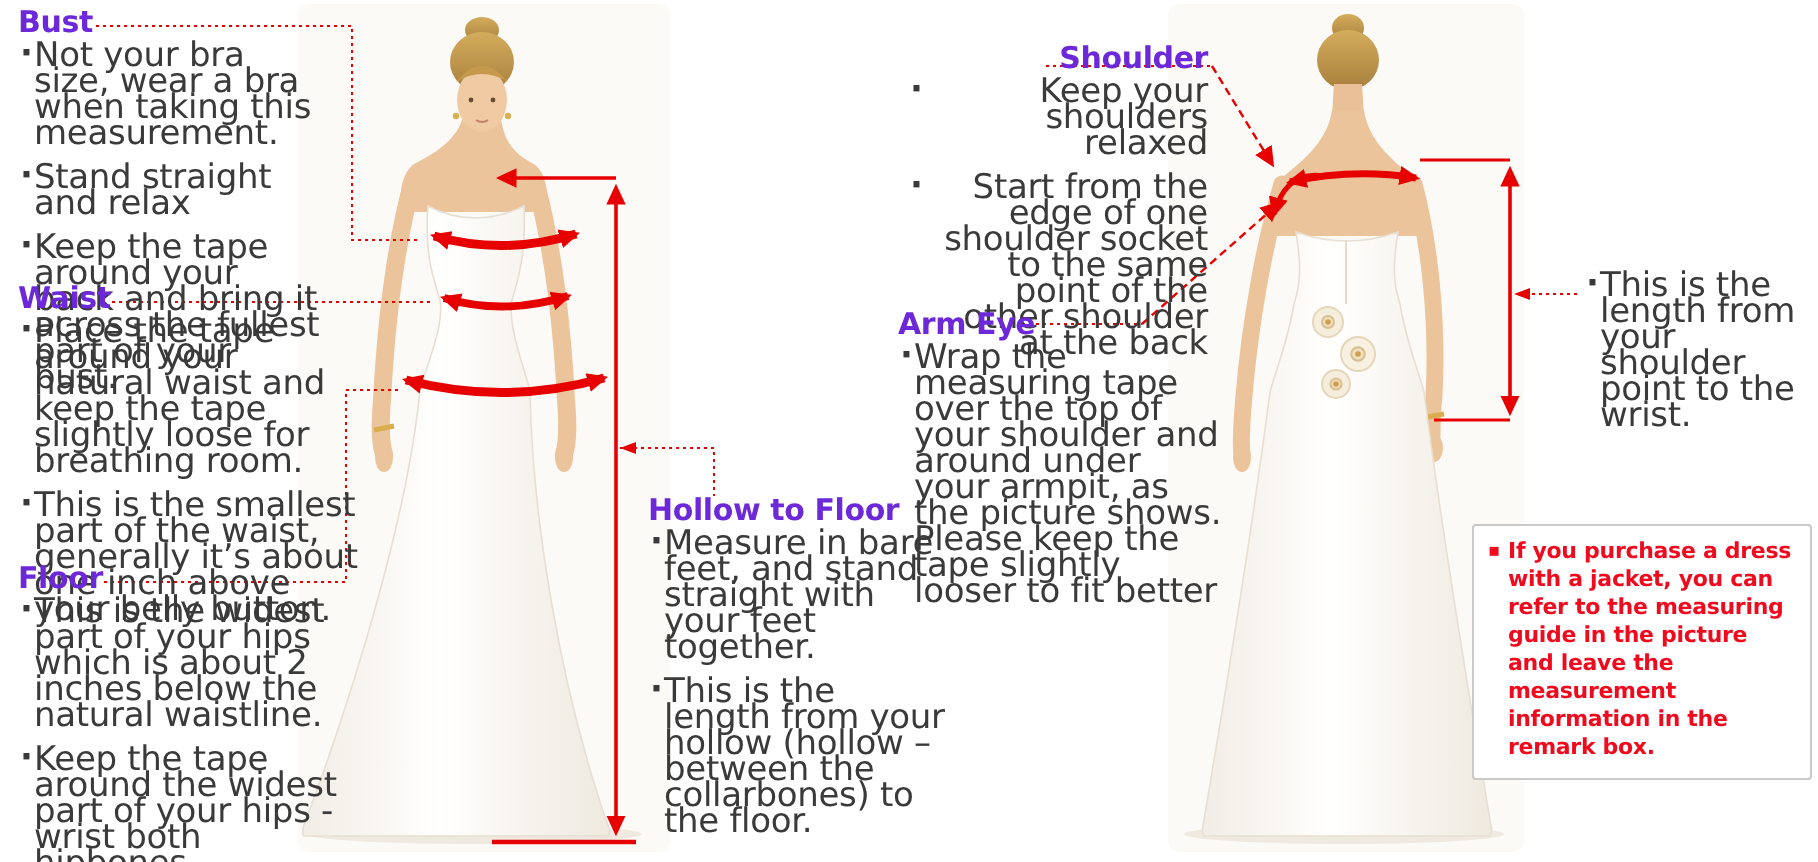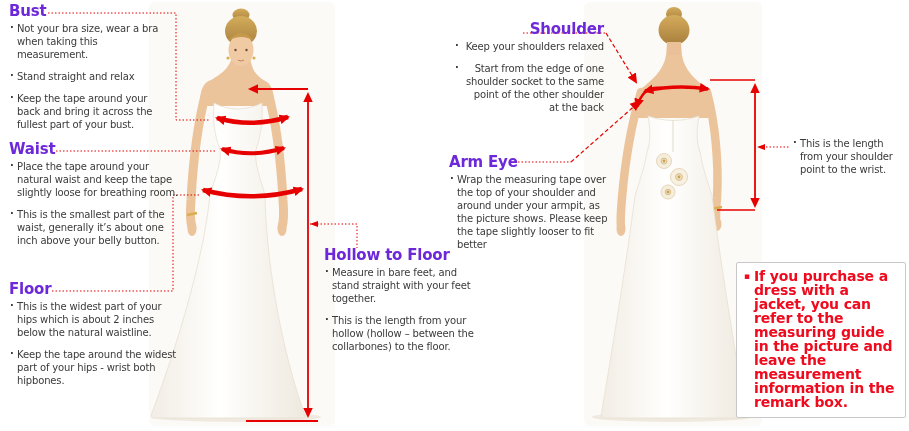--- a/index.html
+++ b/index.html
@@ -6,40 +6,40 @@
   .canvas{
     position:relative;width:909px;height:431px;background:#ffffff;overflow:hidden;
     font-family:"DejaVu Sans","Liberation Sans",sans-serif;
   }
   .fig-layer{position:absolute;left:0;top:0;z-index:1;}
   .txt{position:absolute;z-index:2;}
   .txt h3{
     margin:0 0 3px 0;font-size:15px;line-height:15px;font-weight:bold;color:#6d28d9;
     letter-spacing:-0.2px;
   }
-  .txt ul{list-style:none;margin:0;padding:0;font-size:10px;line-height:13px;
+  .txt ul{list-style:none;margin:0;padding:0;font-size:17px;line-height:13px;
     color:#3a3a3a;letter-spacing:-0.15px;}
   .txt li{position:relative;padding-left:8px;margin:0 0 9px 0;}
   .txt li:last-child{margin-bottom:0;}
   .txt li::before{content:"\00B7";position:absolute;left:1px;top:-1px;font-weight:bold;color:#3a3a3a;}
   .sec-bust{left:9px;top:4px;width:152px;}
   .sec-waist{left:9px;top:142px;width:172px;}
   .sec-hips{left:9px;top:282px;width:172px;}
   .sec-hollow{left:324px;top:248px;width:150px;}
   .sec-shoulder{left:454px;top:22px;width:150px;text-align:right;}
   .sec-armeye{left:449px;top:155px;width:164px;}
   .sec-armlength{left:792px;top:137px;width:117px;}
   .note-box{
     left:736px;top:262px;width:170px;box-sizing:border-box;
     border:1px solid #c9c9c9;border-radius:2px;background:#ffffff;
     padding:6px 7px 8px 7px;
   }
   .note-box p{
     margin:0;position:relative;padding-left:10px;
-    font-size:14px;line-height:14px;font-weight:bold;color:#ef0a1e;letter-spacing:-0.15px;
+    font-size:11px;line-height:14px;font-weight:bold;color:#ef0a1e;letter-spacing:-0.15px;
   }
   .note-box p::before{content:"\25AA";position:absolute;left:0;top:0;color:#ef0a1e;font-size:9px;}
 </style>
 </head>
 <body>
 
 <div class="canvas">
 
   <svg class="fig-layer" width="909" height="431" viewBox="0 0 909 431">
     <defs>

